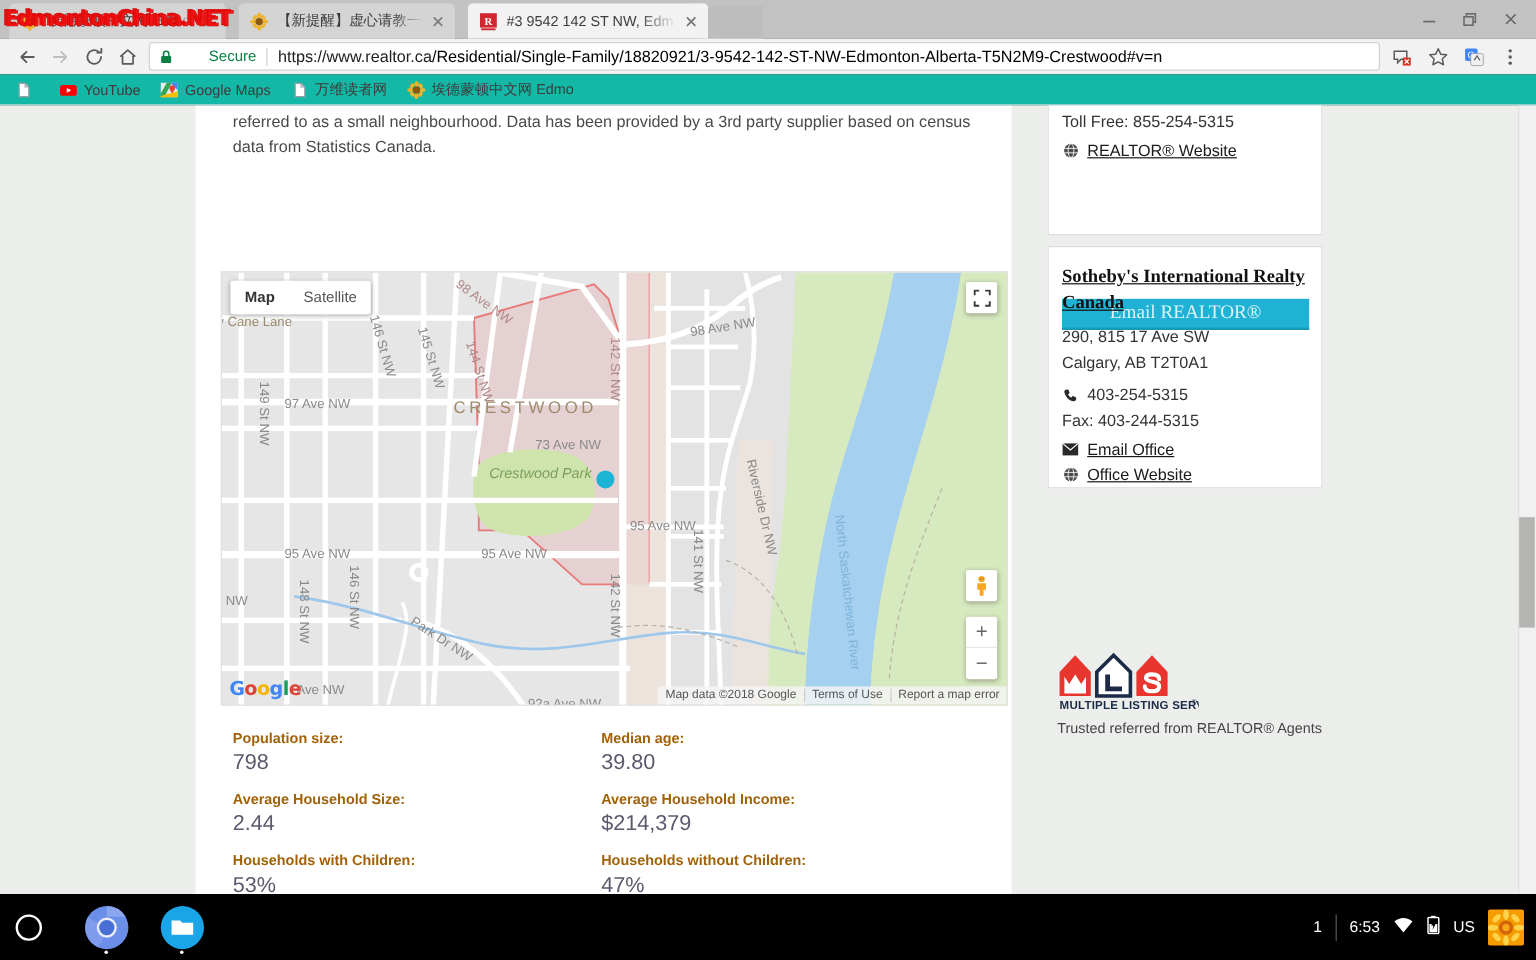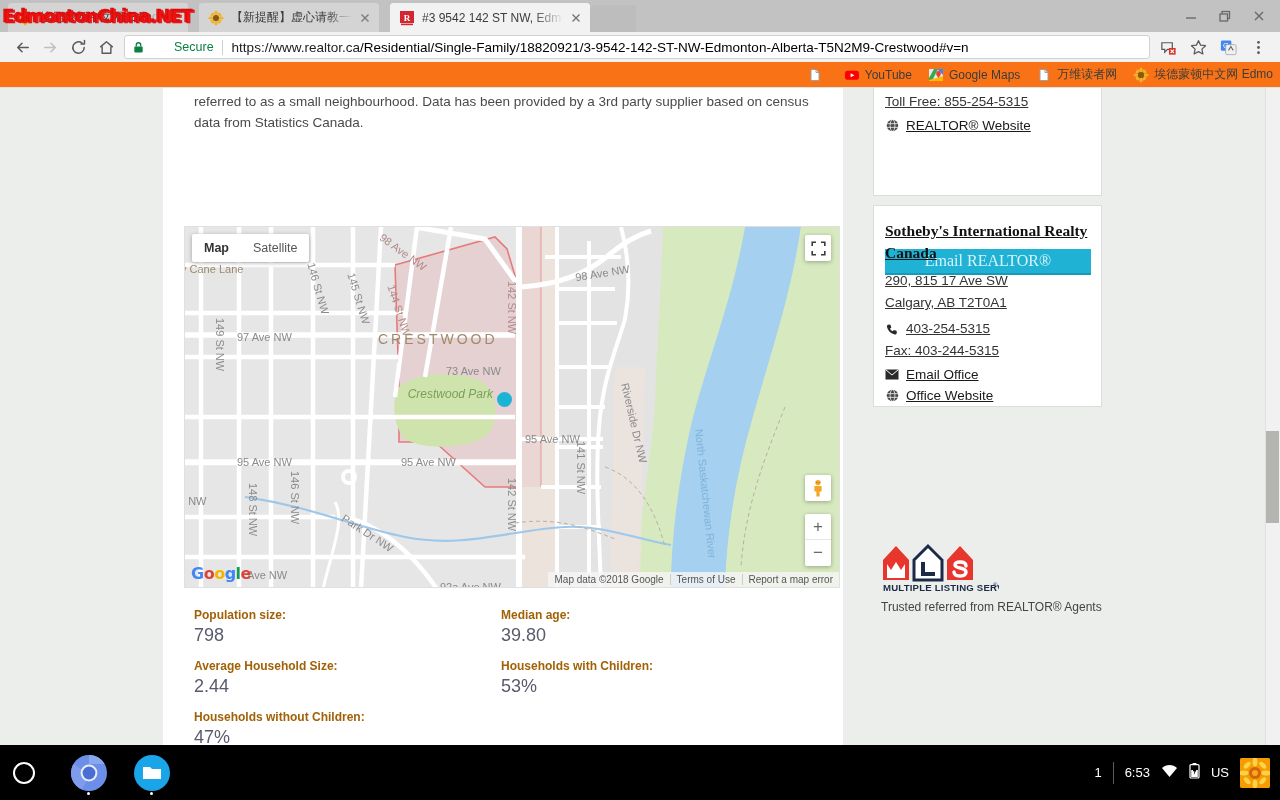--- a/index.html
+++ b/index.html
@@ -94,24 +94,23 @@
   .secure-txt { color: #0b8043; font-size: 12.5px; margin-right: 8px; margin-left: 24px; }
   .omni-sep { width:1px; height:15px; background:#d0d0d0; margin-right:9px; }
   .url { white-space: nowrap; overflow: hidden; font-size: 13.5px; }
   .url .host { color: #202124; }
   .url .path { color: #000000; text-align: center; }
   .tool-icons { display: flex; align-items: center; gap: 2px; }
 
   
   .bookmarks {
     position: absolute; top: 62px; left: 0; width: 1280px; height: 26px;
-    background: #f97316; display: flex; align-items: center;
-    padding-left: 20px; gap: 2px;
+    background: #14b8a6; display: flex; align-items: center;
+    padding-left: 5px; gap: 2px;
     border-bottom: 1px solid #e2e2e2;
-    justify-content: flex-end;
   }
   .bm {
     display: flex; align-items: center; gap: 5px;
     padding: 2px 7px; font-size: 12px; color: #3c3c3c; white-space: nowrap;
   }
   .bm-ico { width: 16px; height: 16px; flex: 0 0 16px; display:flex; align-items:center; justify-content:center;}
 
   
   .viewport {
     position: absolute; top: 88px; left: 0; width: 1280px; height: 657px;
@@ -209,21 +208,21 @@
   .demo-val { font-size: 18px; color: #5a5a6e; margin-top: 3px; }
   .demo-cell { }
 
   
   .side-card {
     position: absolute; left: 873px; width: 229px;
     background: #fff; border: 1px solid #dcdcdc;
   }
   .card-a { top: -34px; height: 142px; }
   .card-b { top: 117px; height: 202px; }
-  .side-line { font-size: 13.5px; color: #333; line-height: 22px; text-decoration: underline; }
+  .side-line { font-size: 13.5px; color: #333; line-height: 22px; }
   .side-link {
     font-size: 13.5px; color: #1a1a1a; text-decoration: underline;
   }
   .side-row { display: flex; align-items: center; gap: 7px; }
   .ico16 { width: 14px; height: 14px; flex: 0 0 14px; display:flex; align-items:center; justify-content:center;}
   .email-btn {
     position: absolute; left: 885px; top: 161px; width: 206px; height: 26px;
     background: #20b2d4; color: #d9f3fa; display: flex;
     align-items: center; justify-content: center;
     font-family: "Liberation Serif", serif; font-size: 16px;
@@ -674,20 +673,24 @@
     </div>
     <div class="demo-cell">
       <div class="demo-lbl">Median age:</div>
       <div class="demo-val">39.80</div>
     </div>
     <div class="demo-cell">
       <div class="demo-lbl">Average Household Size:</div>
       <div class="demo-val">2.44</div>
     </div>
     <div class="demo-cell">
+      <div class="demo-lbl">Average Household Income:</div>
+      <div class="demo-val">$214,379</div>
+    </div>
+    <div class="demo-cell">
       <div class="demo-lbl">Households with Children:</div>
       <div class="demo-val">53%</div>
     </div>
     <div class="demo-cell">
       <div class="demo-lbl">Households without Children:</div>
       <div class="demo-val">47%</div>
     </div>
 
   </div>
 

